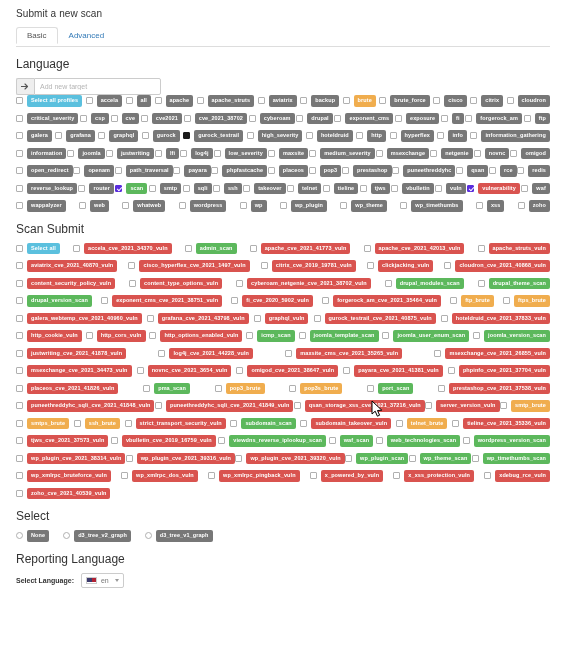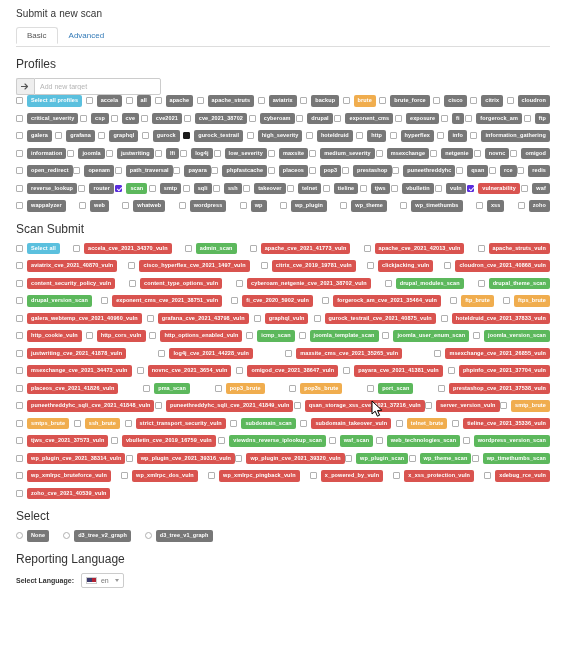--- a/index.html
+++ b/index.html
@@ -143,21 +143,21 @@
 
 <div class="page">
 
   <h1 class="page-title">Submit a new scan</h1>
 
   <div class="tabs">
     <div class="tab active">Basic</div>
     <div class="tab">Advanced</div>
   </div>
 
-  <h2 class="section-title">Profiles</h2>
+  <h2 class="section-title">Language</h2>
   <div class="input-group">
     <span class="input-addon">
       <svg width="9" height="7" viewBox="0 0 9 7">
           <path d="M0 3.5h6M4 1l2.5 2.5L4 6" stroke="#555" stroke-width="1.1" fill="none" stroke-linecap="round" stroke-linejoin="round"></path>
         </svg>
     </span>
     <input type="text" placeholder="Add new target" style="">
   </div>
 
   <div class="tag-wrap" id="profiles-wrap">

